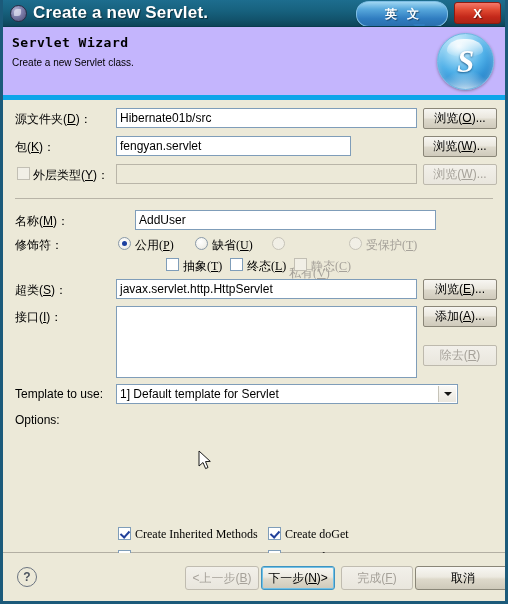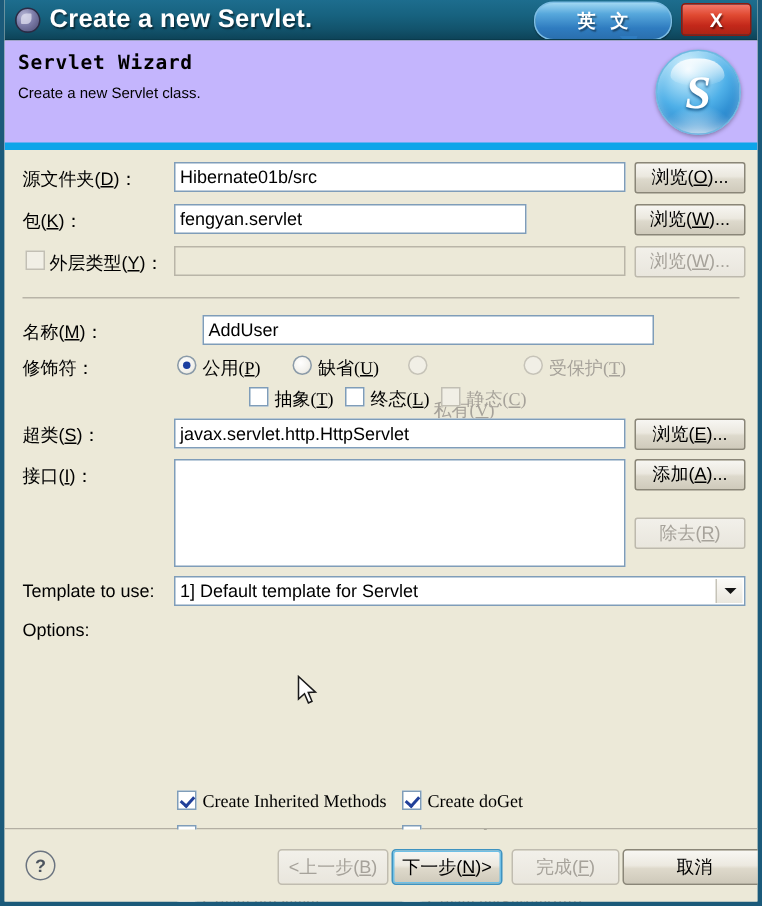--- a/index.html
+++ b/index.html
@@ -308,21 +308,21 @@
 
     <div class="row" style="top:206px;height:72px;">
       <span class="lbl"><span>接口(</span><u>I</u><span>)：</span></span>
       <div class="listbox" style="left:113px;top:0;width:301px;height:72px;"></div>
       <div class="btn" style="left:420px;top:0;width:74px;"><span>添加(</span><u>A</u><span>)...</span></div>
       <div class="btn dis" style="left:420px;top:39px;width:74px;"><span>除去(</span><u>R</u><span>)</span></div>
     </div>
 
     <div class="row" style="top:284px;">
       <span class="lbl">Template to use:</span>
-      <div class="combo" style="left:113px;width:381px;">
+      <div class="combo" style="left:113px;width:342px;">
         <span>1] Default template for Servlet</span>
         <span class="combo-arrow"></span>
       </div>
     </div>
 
     <div class="row" style="top:310px;">
       <span class="lbl">Options:</span>
     </div>
 
     <div class="cb on" style="left:115px;top:427px;"></div>

